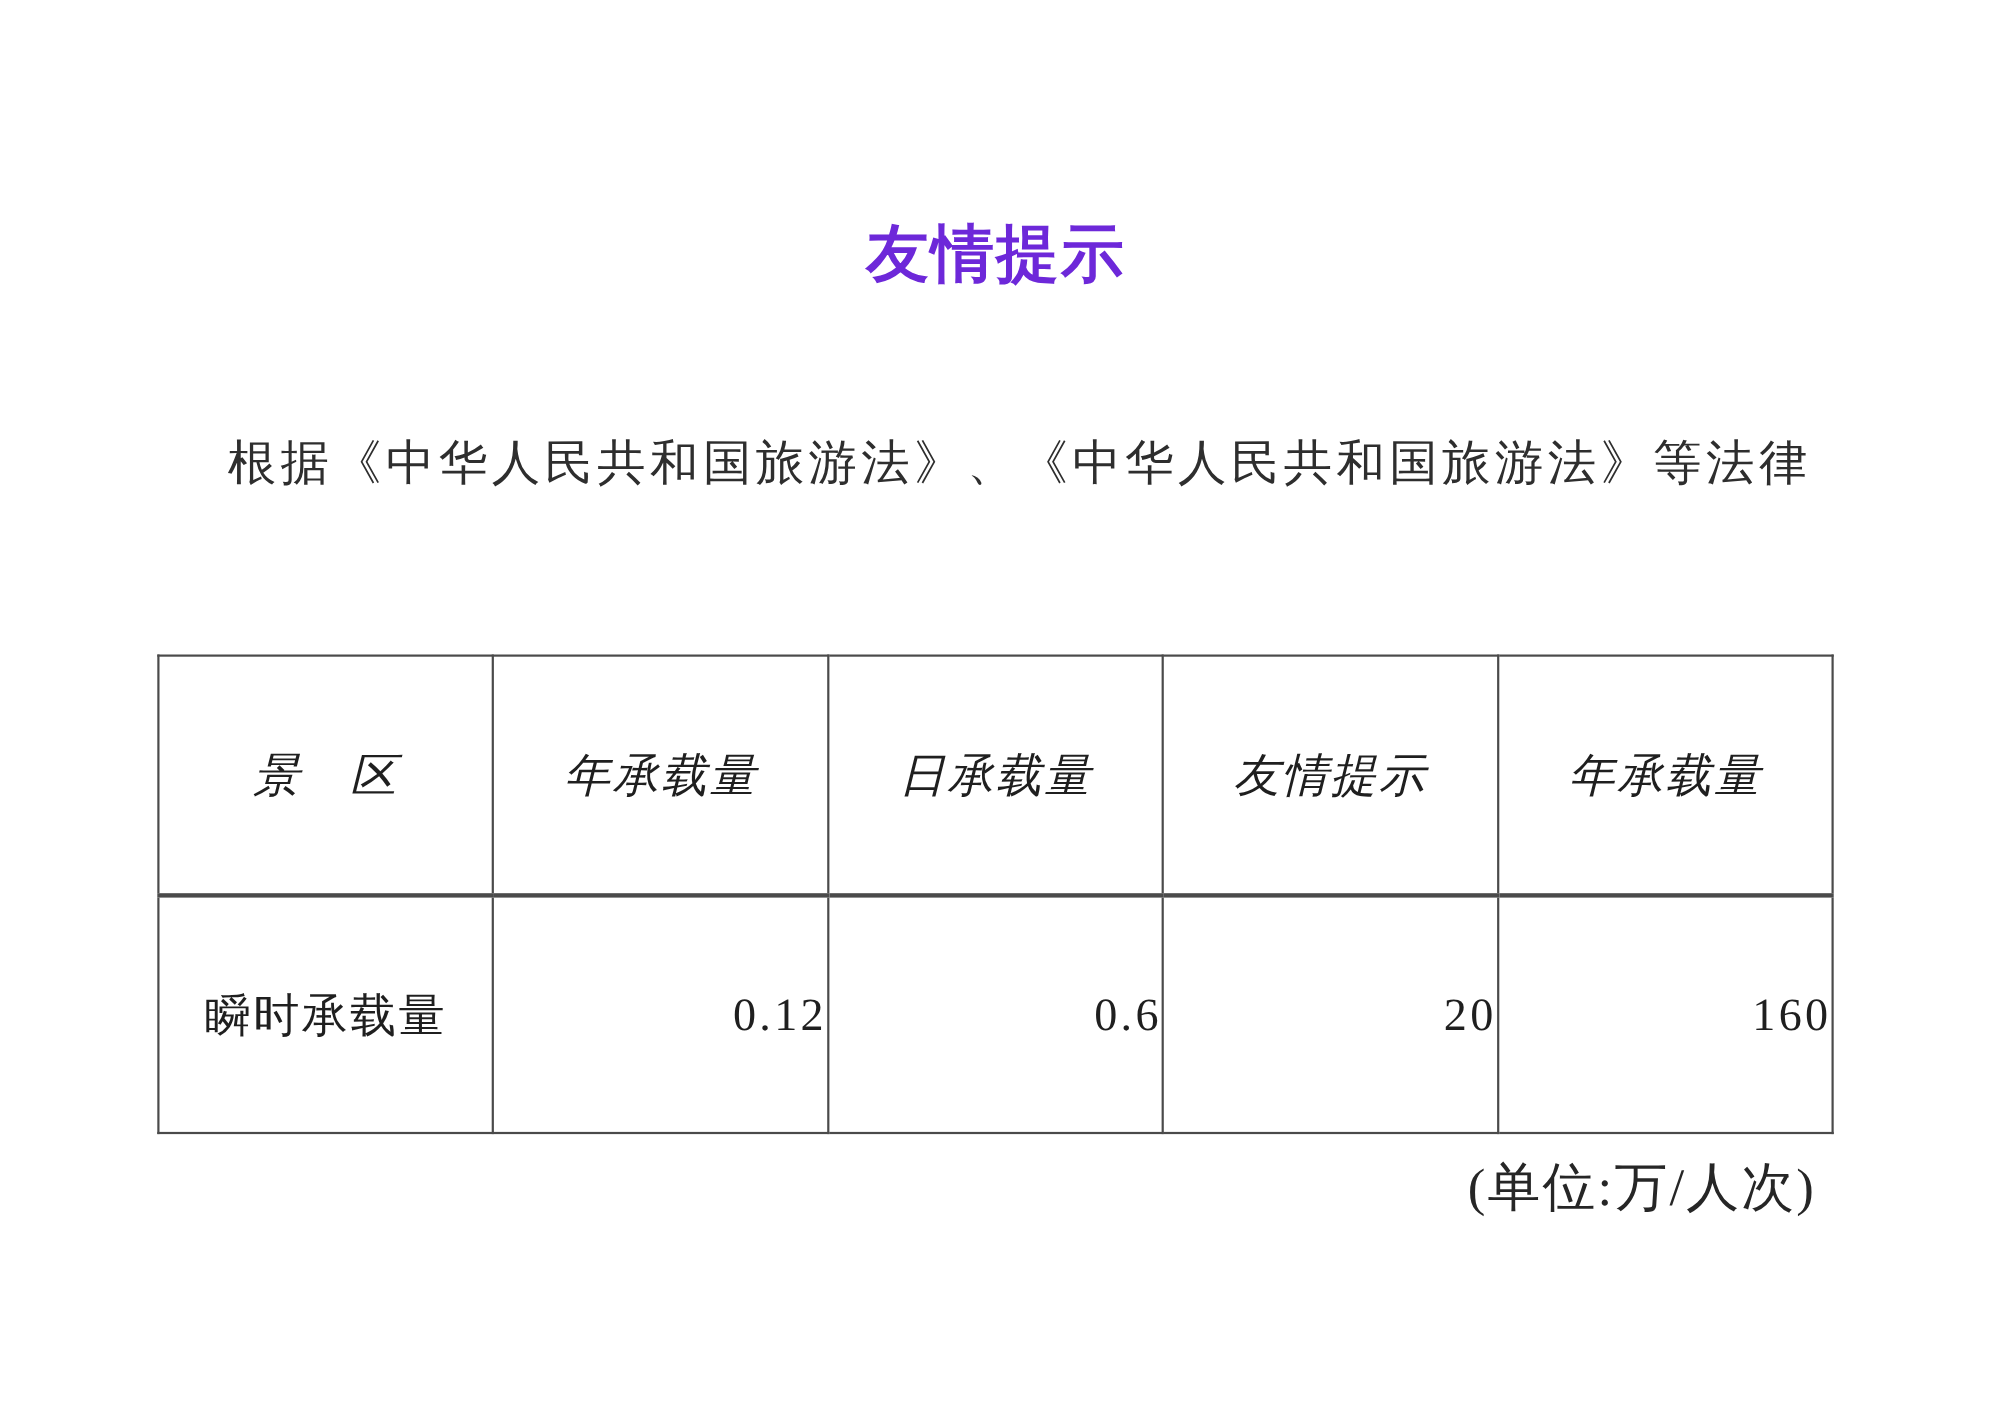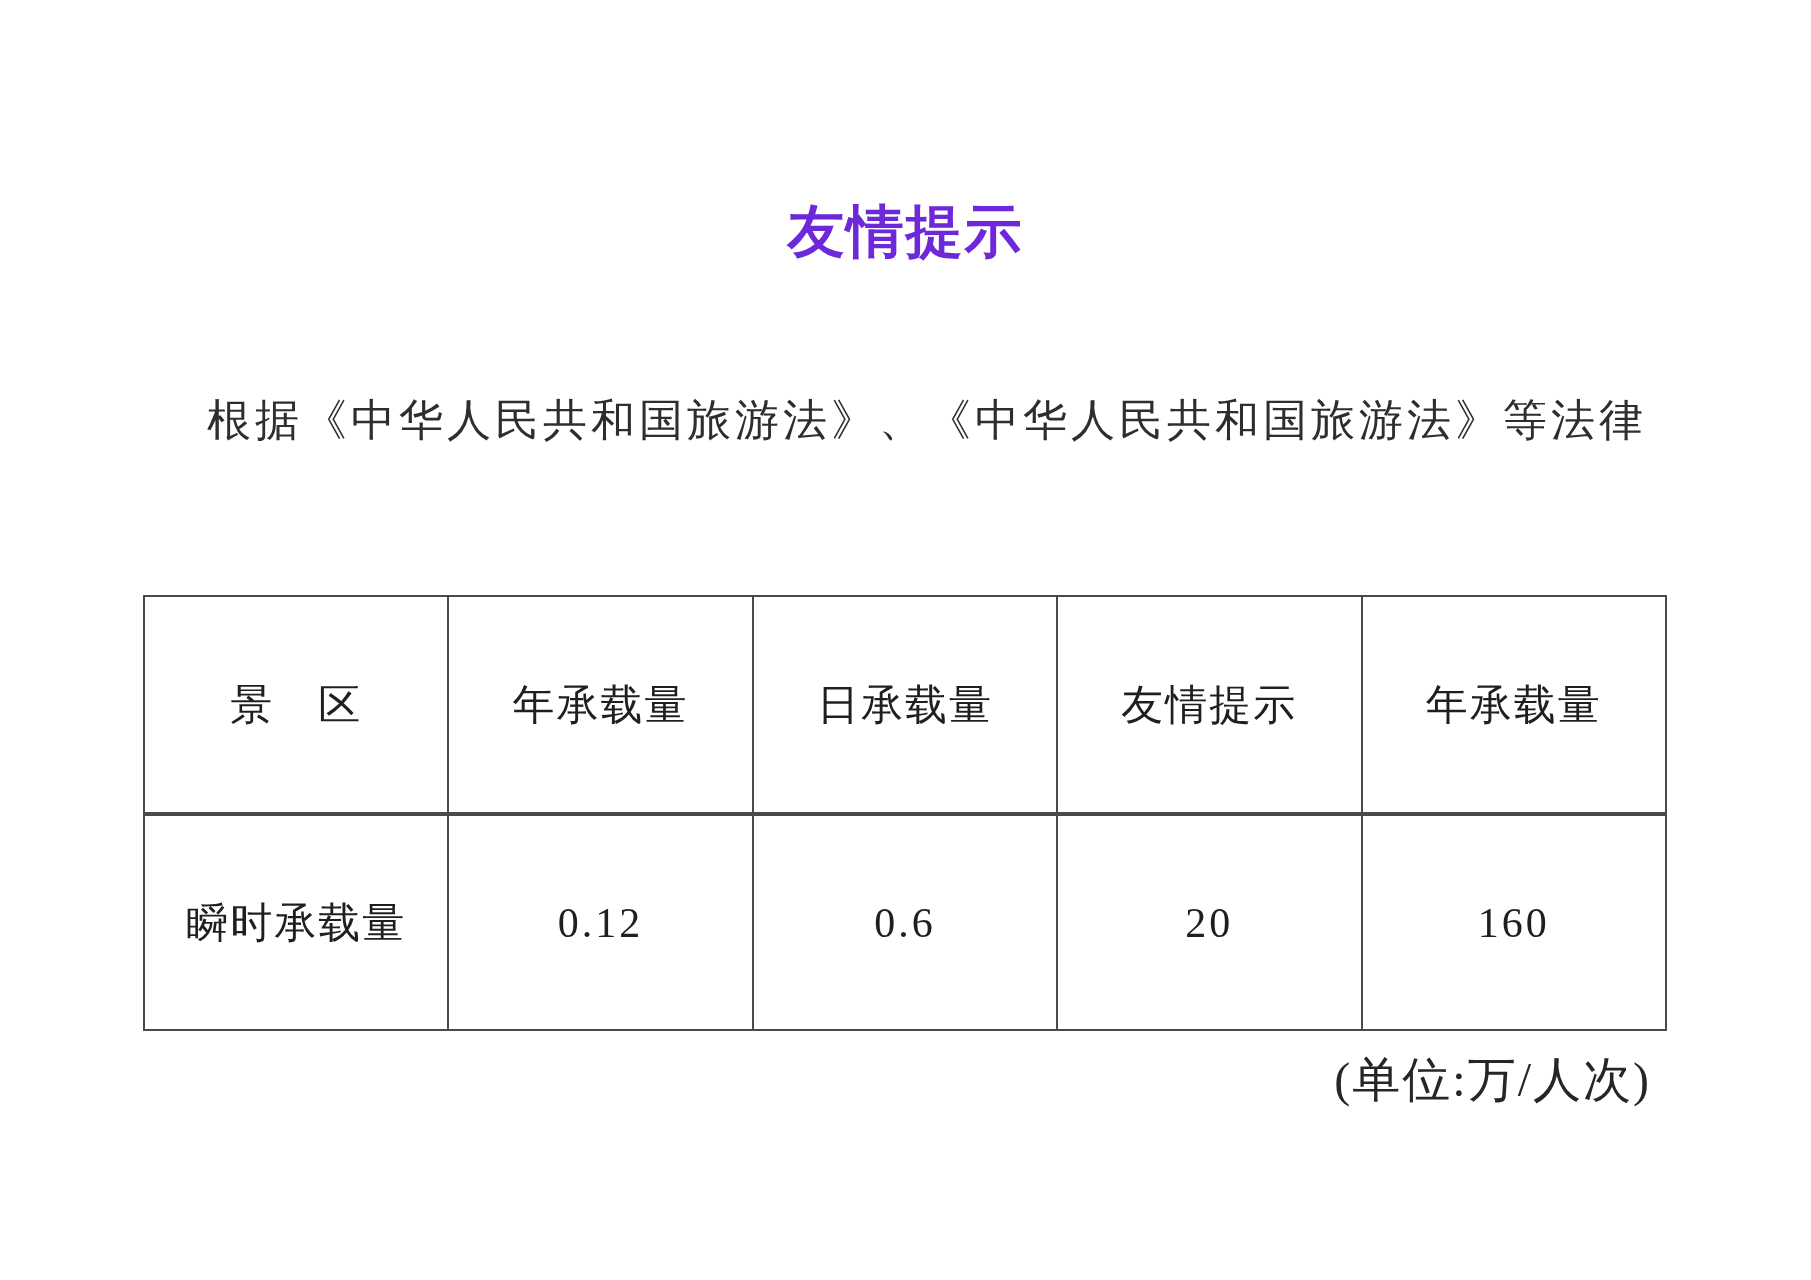--- a/index.html
+++ b/index.html
@@ -70,22 +70,22 @@
     text-align: center;
     vertical-align: middle;
     font-weight: normal;
     font-size: 42px;
     color: #1f1f1f;
     letter-spacing: 2px;
     background: #fff;
   }
   .capacity-table thead tr { height: 218px; }
   .capacity-table tbody tr { height: 216px; }
-  .capacity-table th { border-bottom: 4px solid var(--border-color); }
-  .capacity-table td.num-cell { letter-spacing: 3px; }
+  .capacity-table th { border-bottom: 4px solid var(--border-color); font-style: italic; }
+  .capacity-table td.num-cell { letter-spacing: 3px; text-align: right; }
   .unit-note {
     position: absolute;
     left: 143px;
     top: 1048px;
     width: 1524px;
     height: 64px;
     line-height: 64px;
     text-align: right;
     padding-right: 16px;
     font-size: 48px;

